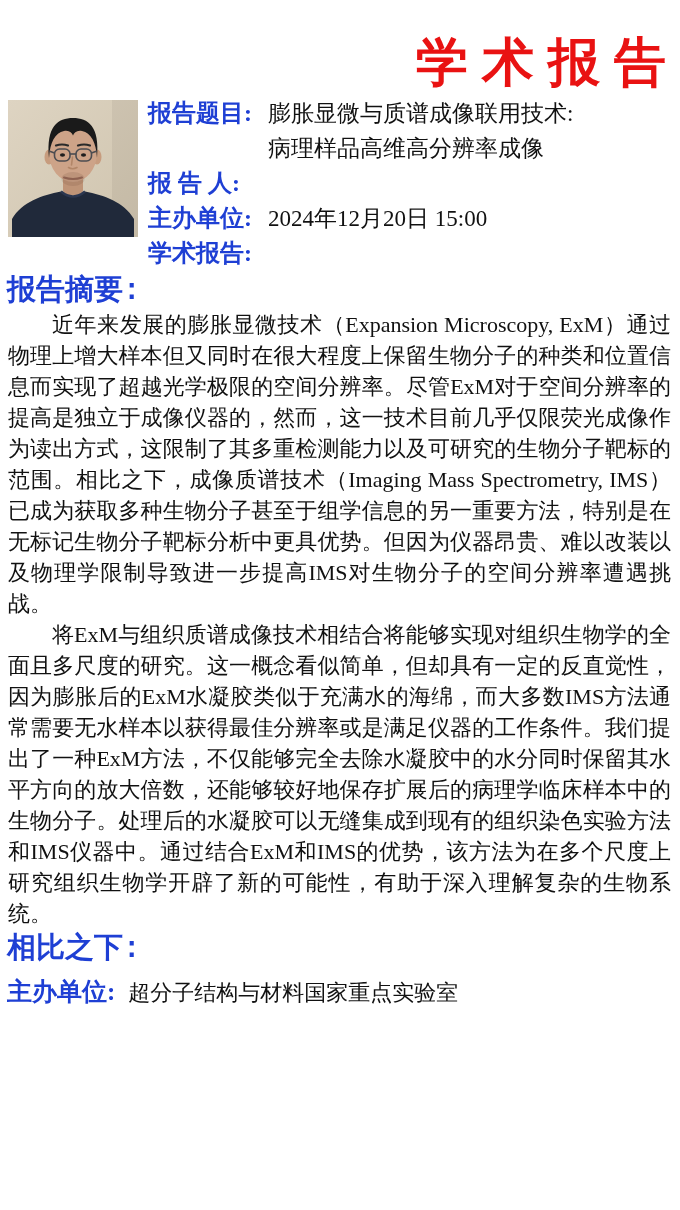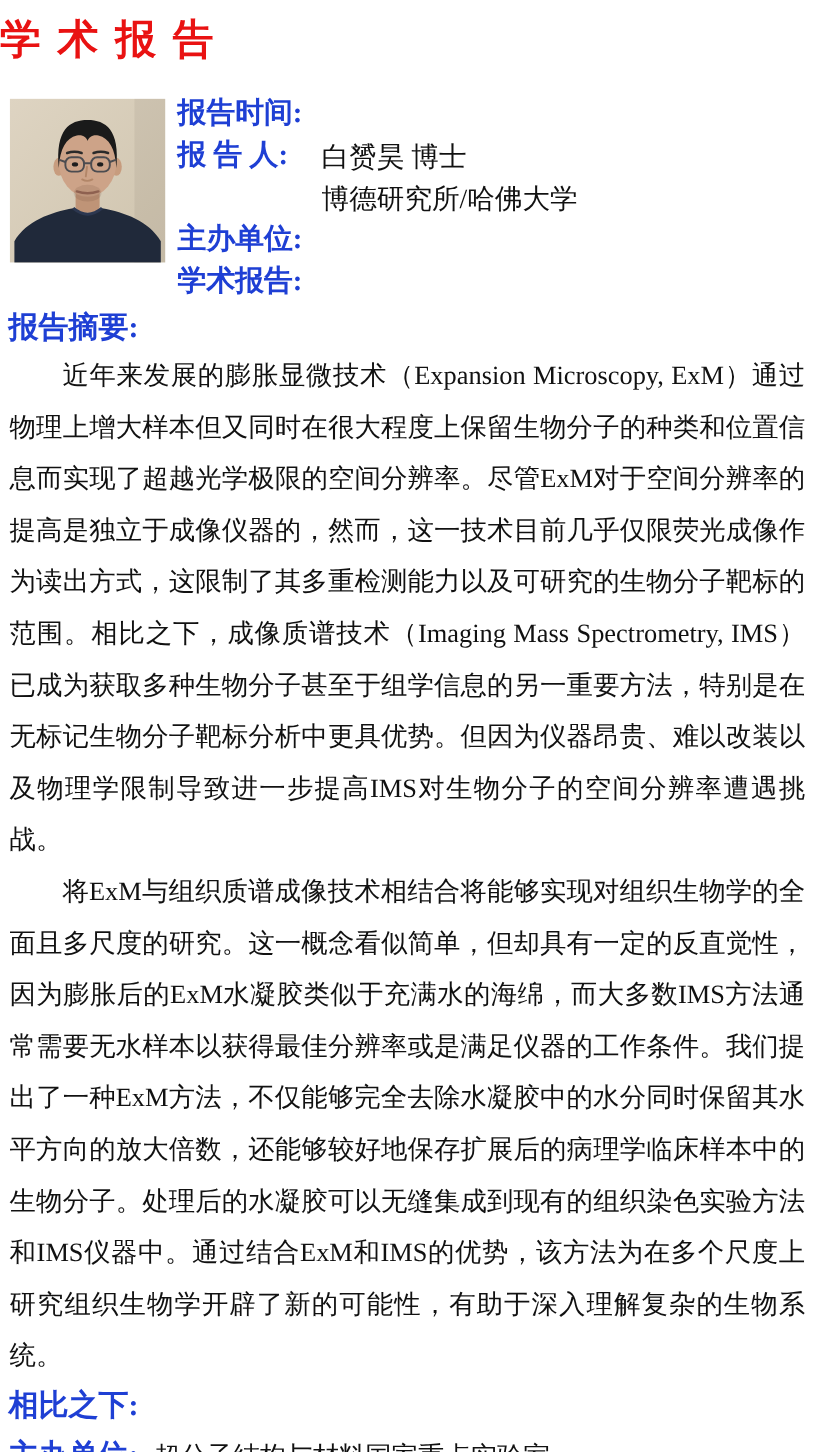--- a/index.html
+++ b/index.html
@@ -9,42 +9,42 @@
   }
   *{box-sizing:border-box;}
   html,body{margin:0;padding:0;}
   body{
     width:680px;height:1210px;overflow:hidden;background:#ffffff;
     font-family:"Liberation Serif","DejaVu Serif",serif;
     color:var(--text-black);
   }
   .page{width:680px;height:1210px;position:relative;}
   .main-title{
-    margin-top:10px;height:56px;
-    text-align:left;font-size:34px;font-weight:bold;
+    margin-top:28px;height:56px;
+    text-align:right;font-size:52px;font-weight:bold;
     letter-spacing:14px;color:var(--accent-red);
     font-family:"Liberation Serif","DejaVu Serif",serif;
   }
   .info-section{display:flex;margin:12px 8px 0 8px;}
   .photo-frame{width:130px;height:137px;flex:none;margin-top:4px;overflow:hidden;}
   .photo-frame svg{display:block;}
   .info-rows{margin-left:10px;flex:1;}
   .info-row{display:flex;align-items:flex-start;}
   .info-label{
     flex:none;width:120px;color:var(--label-blue);
     font-weight:bold;font-size:24px;line-height:35px;white-space:nowrap;
   }
   .info-values{font-size:23px;line-height:35px;}
   .info-line{white-space:nowrap;}
   .section-heading{
-    color:var(--label-blue);font-weight:bold;font-size:25px;
-    line-height:31px;margin:5px 0 2px 7px;
+    color:var(--label-blue);font-weight:bold;font-size:29px;
+    line-height:31px;margin:5px 0 2px 7px;font-family:Liberation Mono, monospace;
   }
   .body-para{
-    font-size:22px;line-height:43px;text-align:justify;
+    font-size:22px;line-height:31px;text-align:justify;
     margin:0 9px 0 8px;text-indent:2em;
   }
   .bio-para{text-indent:2.8em;}
   .footer{margin:9px 0 0 7px;}
   .footer-row{display:flex;align-items:baseline;line-height:35px;}
   .footer-label{color:var(--label-blue);font-weight:bold;font-size:25px;white-space:pre;}
   .footer-value{font-size:22px;margin-left:13px;}
 </style>
 </head>
 <body>
@@ -93,31 +93,34 @@
 
         <path d="M56,77.5 Q65,80.5 74,77.5" stroke="#8e6150" stroke-width="2" fill="none" stroke-linecap="round"></path>
 
         <path d="M4,137 L4,119 C14,102 34,95 53,91.5 Q65,101.5 77,91.5 C96,95 116,102 126,119 L126,137 Z" fill="#20293a"></path>
         <path d="M53,91.5 Q65,101.5 77,91.5" stroke="#2c3750" stroke-width="2.5" fill="none"></path>
       </svg>
     </div>
 
     <div class="info-rows">
       <div class="info-row">
-        <div class="info-label">报告时间:</div>
+        <div class="info-label">报告题目:</div>
+        <div class="info-values">
+          <div class="info-line">膨胀显微与质谱成像联用技术:</div>
+          <div class="info-line">病理样品高维高分辨率成像</div>
+        </div>
       </div>
       <div class="info-row">
         <div class="info-label">报 告 人:</div>
-        <div class="info-values">
-          <div class="info-line">白赟昊 博士</div>
-          <div class="info-line">博德研究所/哈佛大学</div>
-        </div>
       </div>
       <div class="info-row">
         <div class="info-label">主办单位:</div>
+        <div class="info-values">
+          <div class="info-line">2024年12月20日 15:00</div>
+        </div>
       </div>
       <div class="info-row">
         <div class="info-label">学术报告:</div>
       </div>
     </div>
   </div>
 
   <div class="section-heading">报告摘要:</div>
   <p class="body-para">近年来发展的膨胀显微技术（Expansion Microscopy, ExM）通过物理上增大样本但又同时在很大程度上保留生物分子的种类和位置信息而实现了超越光学极限的空间分辨率。尽管ExM对于空间分辨率的提高是独立于成像仪器的，然而，这一技术目前几乎仅限荧光成像作为读出方式，这限制了其多重检测能力以及可研究的生物分子靶标的范围。相比之下，成像质谱技术（Imaging Mass Spectrometry, IMS）已成为获取多种生物分子甚至于组学信息的另一重要方法，特别是在无标记生物分子靶标分析中更具优势。但因为仪器昂贵、难以改装以及物理学限制导致进一步提高IMS对生物分子的空间分辨率遭遇挑战。</p>
   <p class="body-para">将ExM与组织质谱成像技术相结合将能够实现对组织生物学的全面且多尺度的研究。这一概念看似简单，但却具有一定的反直觉性，因为膨胀后的ExM水凝胶类似于充满水的海绵，而大多数IMS方法通常需要无水样本以获得最佳分辨率或是满足仪器的工作条件。我们提出了一种ExM方法，不仅能够完全去除水凝胶中的水分同时保留其水平方向的放大倍数，还能够较好地保存扩展后的病理学临床样本中的生物分子。处理后的水凝胶可以无缝集成到现有的组织染色实验方法和IMS仪器中。通过结合ExM和IMS的优势，该方法为在多个尺度上研究组织生物学开辟了新的可能性，有助于深入理解复杂的生物系统。</p>

